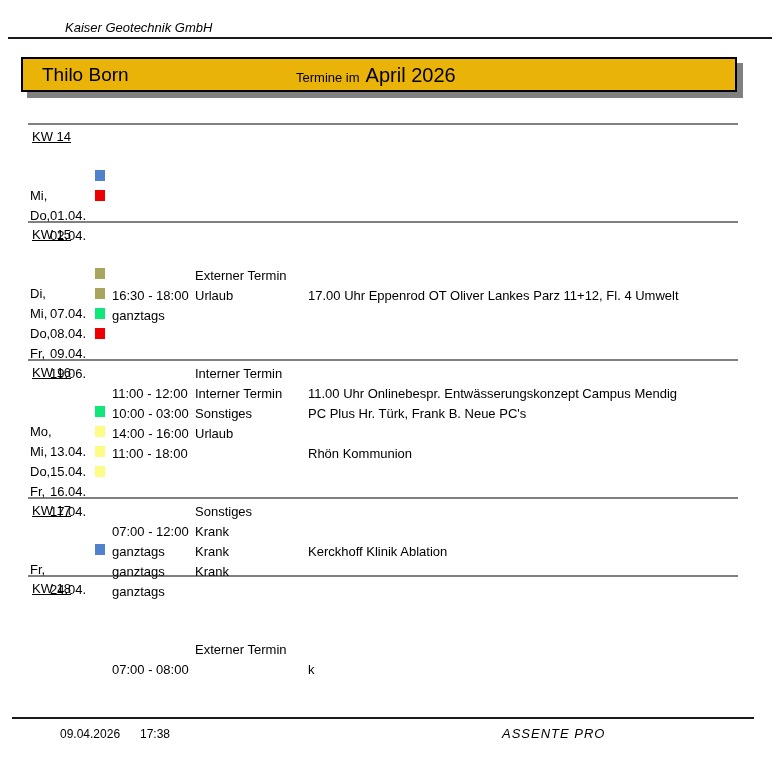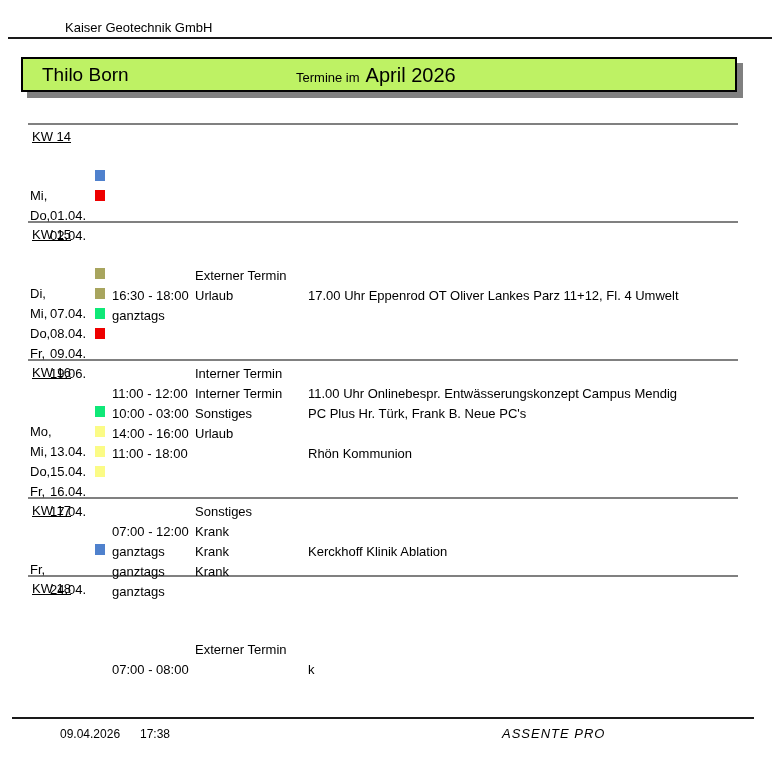--- a/index.html
+++ b/index.html
@@ -16,39 +16,40 @@
     color: #000000;
   }
 
   
   .company {
     position: absolute;
     top: 20px;
     left: 65px;
     font-size: 13px;
     line-height: 15px;
+    font-style: italic;
   }
   .top-rule {
     position: absolute;
     top: 37px;
     left: 8px;
     width: 764px;
     height: 2px;
     background: #1a1a1a;
   }
 
   
   .title-box {
     position: absolute;
     top: 57px;
     left: 21px;
     width: 712px;
     height: 31px;
     border: 2px solid #000000;
-    background: #bef264;
+    background: #eab308;
     box-shadow: 6px 6px 0 #808080;
   }
   .person-name {
     position: absolute;
     left: 19px;
     top: 50%;
     transform: translateY(-50%);
     font-size: 19px;
   }
   .report-title {

